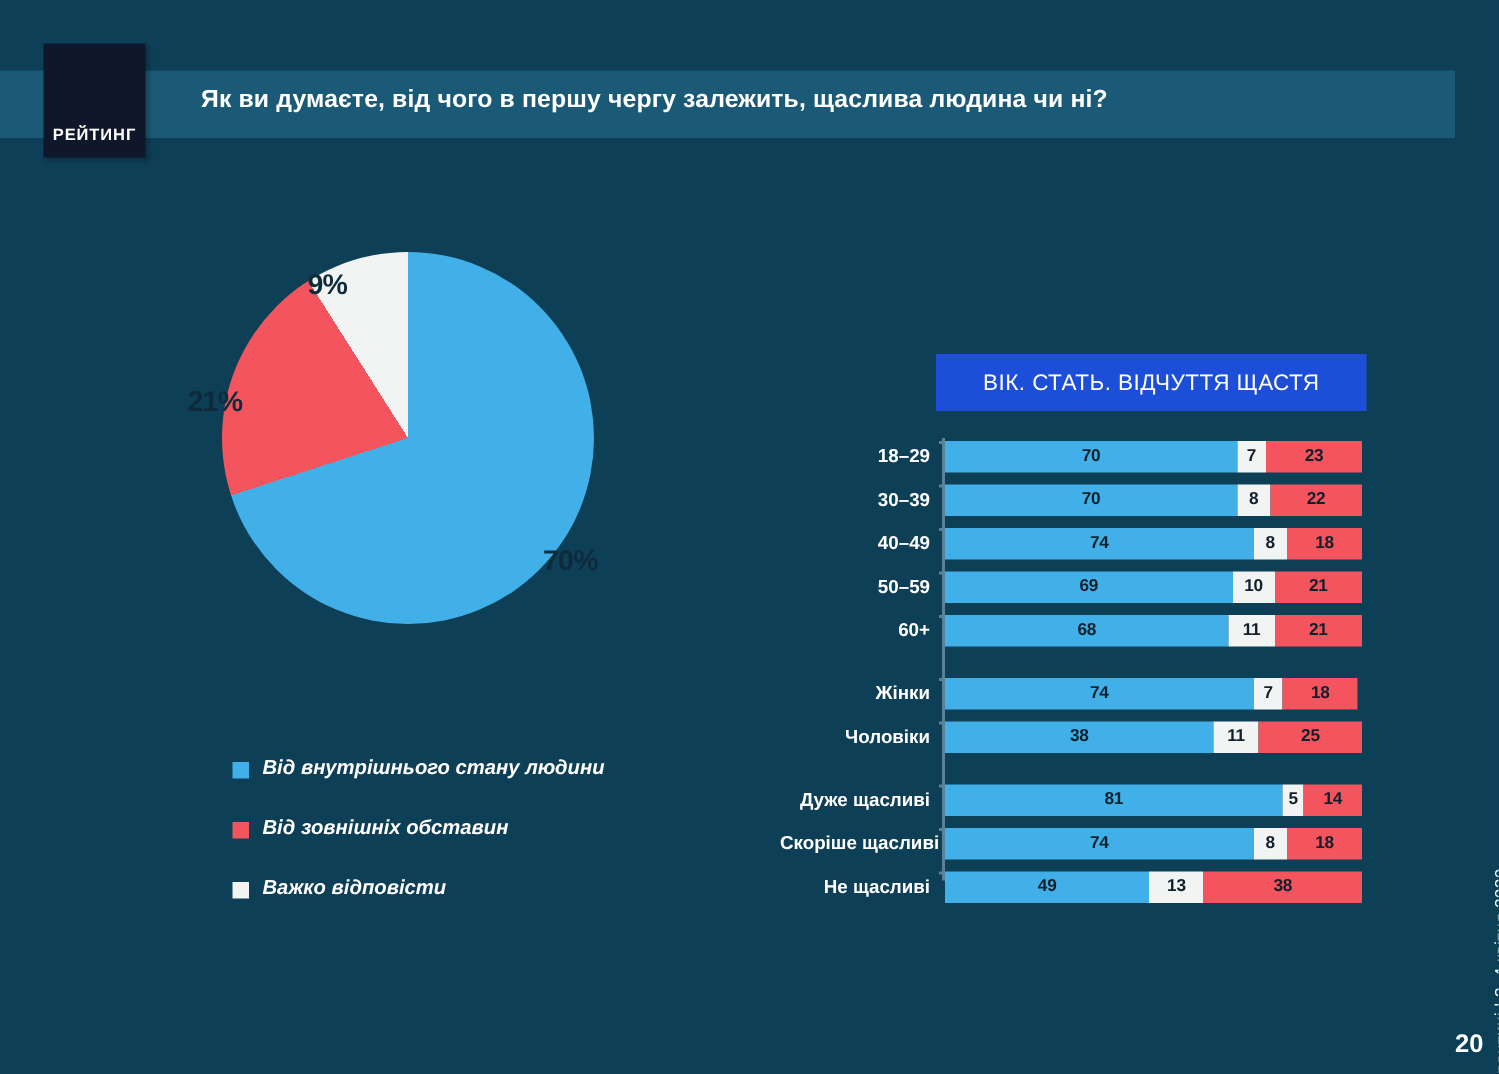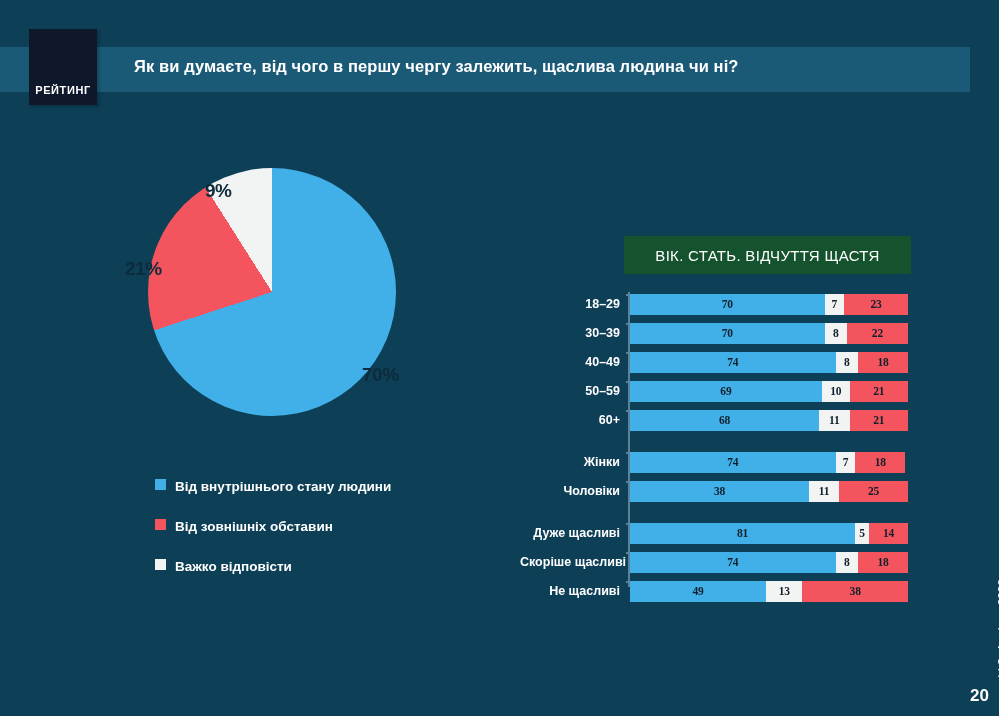--- a/index.html
+++ b/index.html
@@ -83,22 +83,23 @@
 
   
   #legend {
     position: absolute;
     left: 155px;
     top: 479px;
     width: 330px;
   }
   .legend-row {
     display: flex;
-    align-items: flex-start;
+    align-items: flex-end;
     height: 40px;
+    font-style: italic;
   }
   .legend-swatch {
     width: 11px;
     height: 11px;
     margin-right: 9px;
     flex: 0 0 auto;
   }
   .legend-label {
     font-size: 13.5px;
     color: #ffffff;
@@ -106,21 +107,21 @@
     white-space: nowrap;
   }
 
   
   #panel-header {
     position: absolute;
     left: 624px;
     top: 236px;
     width: 287px;
     height: 38px;
-    background: #14532d;
+    background: #1d4ed8;
     display: flex;
     align-items: center;
     justify-content: center;
   }
   #panel-header-title {
     font-size: 15px;
     color: #ffffff;
     font-weight: 500;
     letter-spacing: 0.3px;
     white-space: nowrap;
@@ -168,21 +169,20 @@
   }
   .seg {
     height: 100%;
     display: flex;
     align-items: center;
     justify-content: center;
     font-size: 11.5px;
     font-weight: 700;
     color: #10202c;
     letter-spacing: -0.2px;
-    font-family: Liberation Serif, serif;
   }
   .seg.blue  { background: #41b0e8; }
   .seg.white { background: #f2f4f4; }
   .seg.red   { background: #f4545e; }
   .tick {
     position: absolute;
     left: -4px;
     top: 0;
     width: 4px;
     height: 2px;

